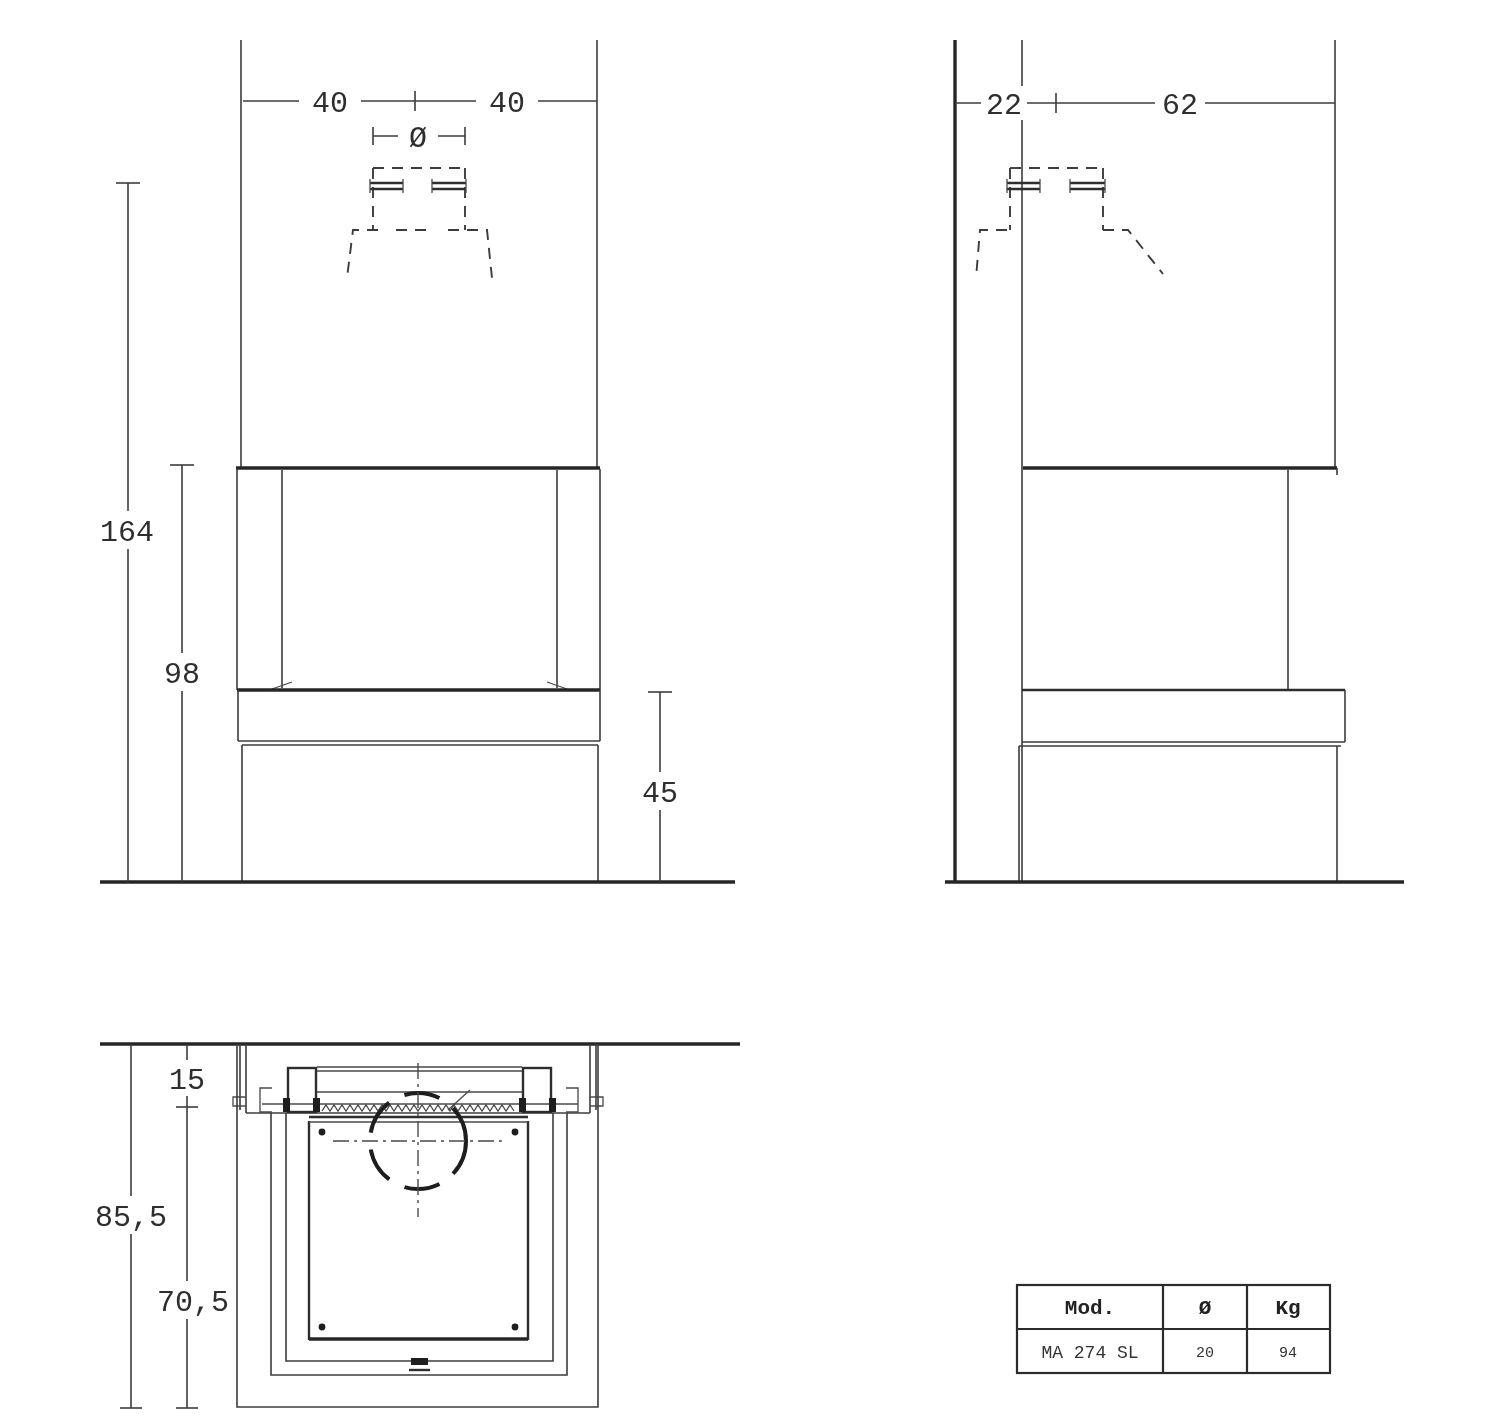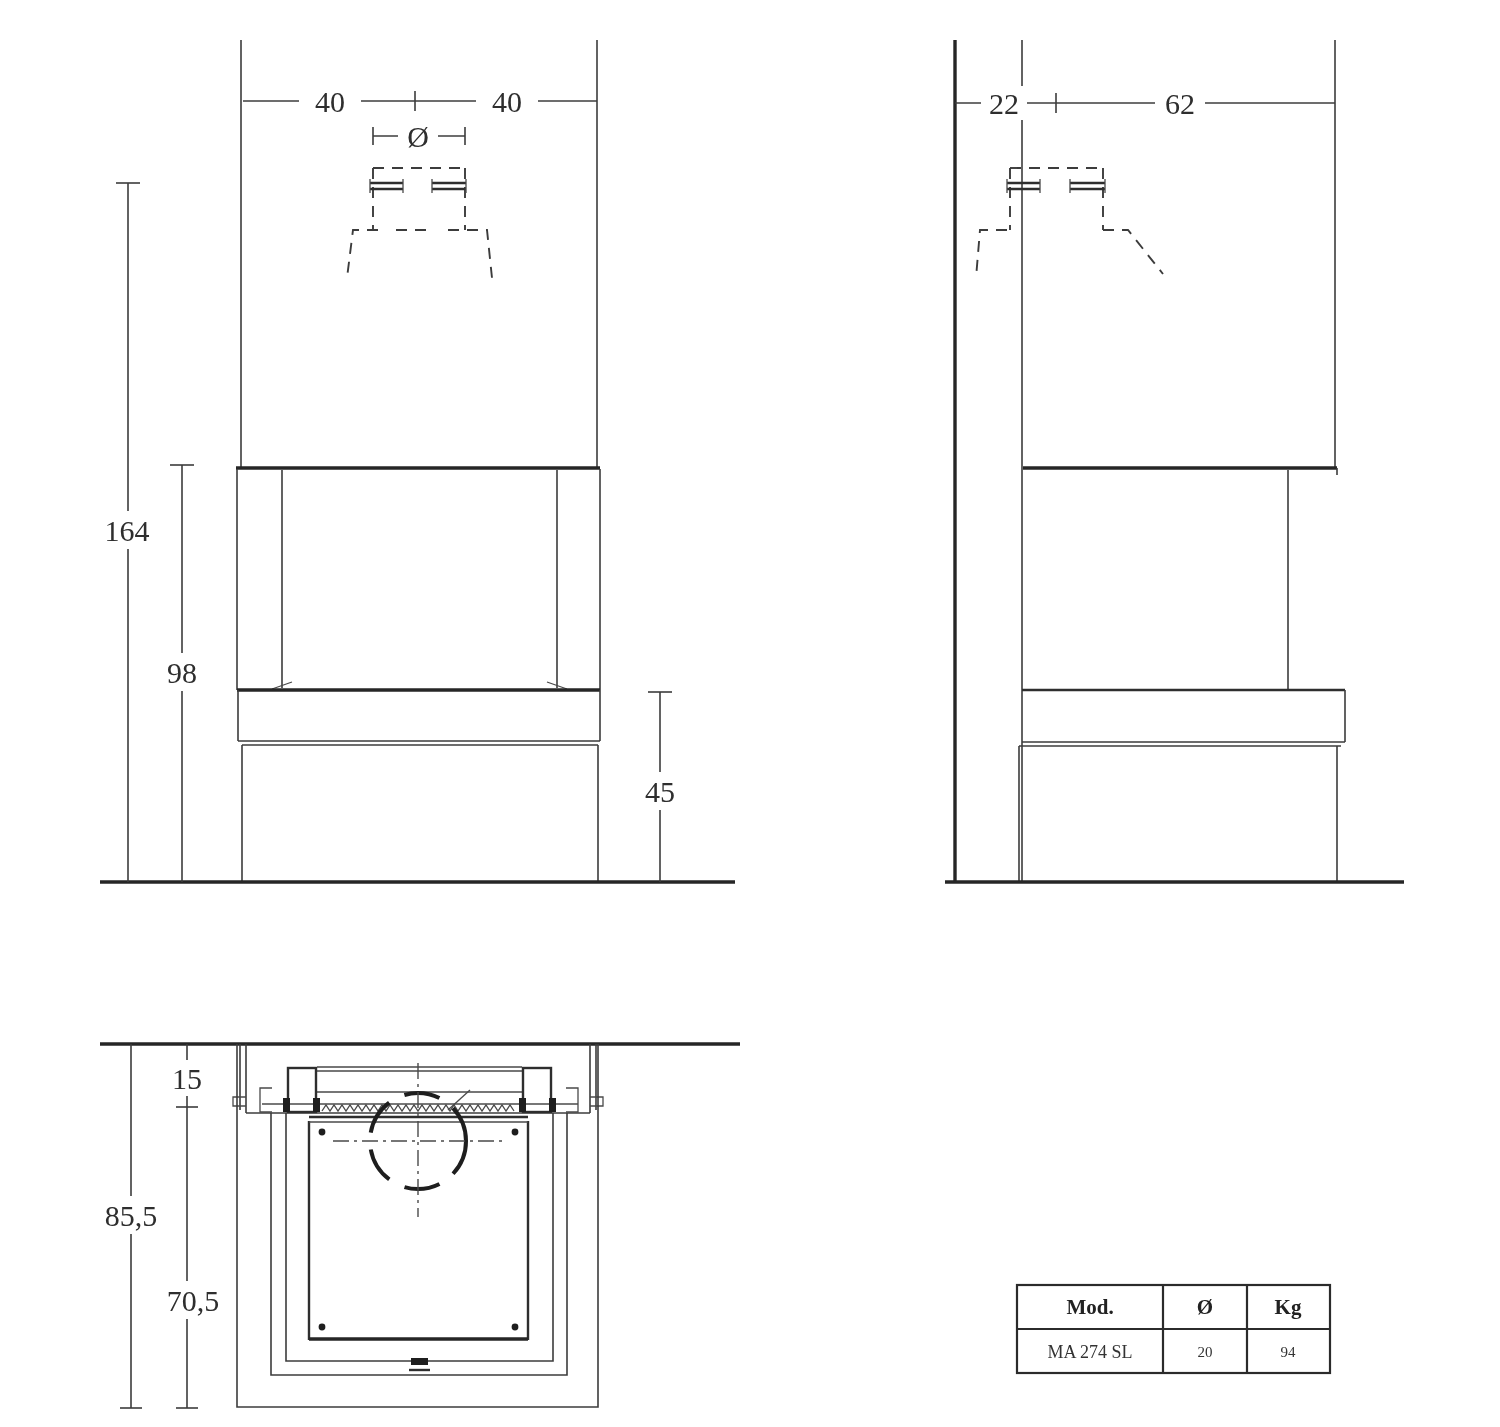--- a/index.html
+++ b/index.html
@@ -1,20 +1,20 @@
 <!DOCTYPE html>
 <html><head>
 <meta charset="utf-8">
 <style>
   html,body{margin:0;padding:0;background:#ffffff;}
   .canvas{
     position:relative;
     width:1384px;height:1427px;
     background:#ffffff;
-    font-family:Liberation Serif, serif;
+    font-family:Liberation Mono, monospace;
   }
   svg{display:block;}
   .thin{stroke:#3c3c3c;stroke-width:1.6;fill:none;}
   .hair{stroke:#4a4a4a;stroke-width:1.3;fill:none;}
   .thick{stroke:#262626;stroke-width:3.4;fill:none;}
   .mid{stroke:#2e2e2e;stroke-width:2.4;fill:none;}
   .dash{stroke:#3c3c3c;stroke-width:1.9;fill:none;stroke-dasharray:11 8;}
   .cline{stroke:#4a4a4a;stroke-width:1.4;fill:none;stroke-dasharray:16 5 3 5;}
   .dim{stroke:#3c3c3c;stroke-width:1.6;fill:none;}
   .dimtext{fill:#2e2e2e;font-size:30px;}

